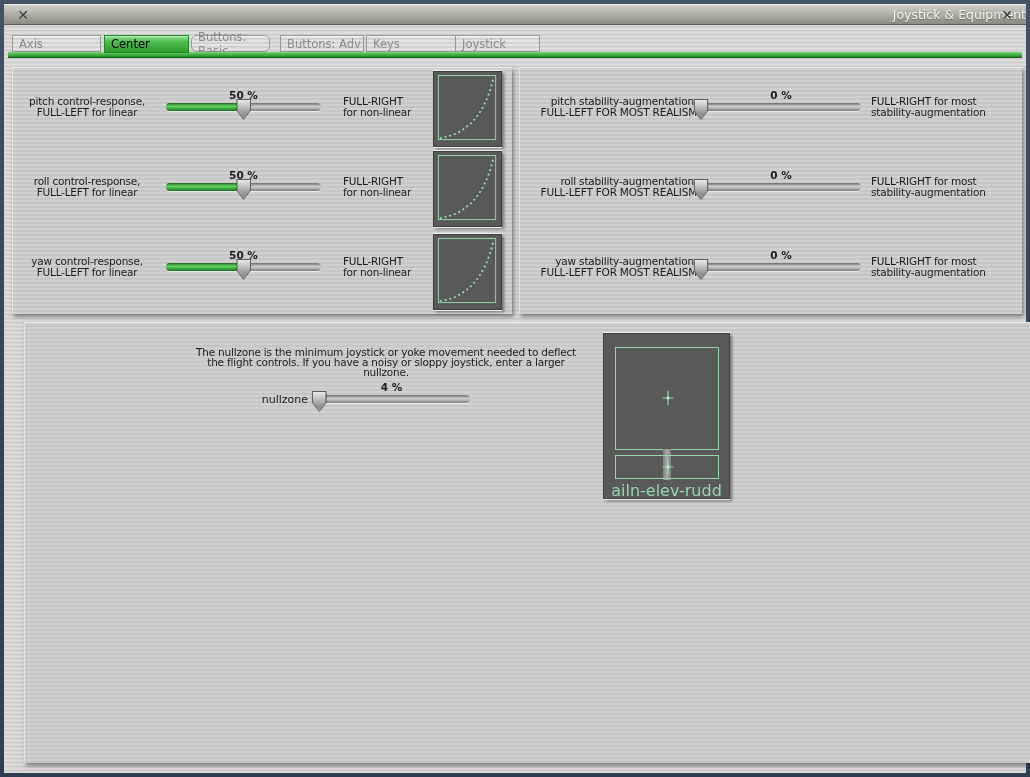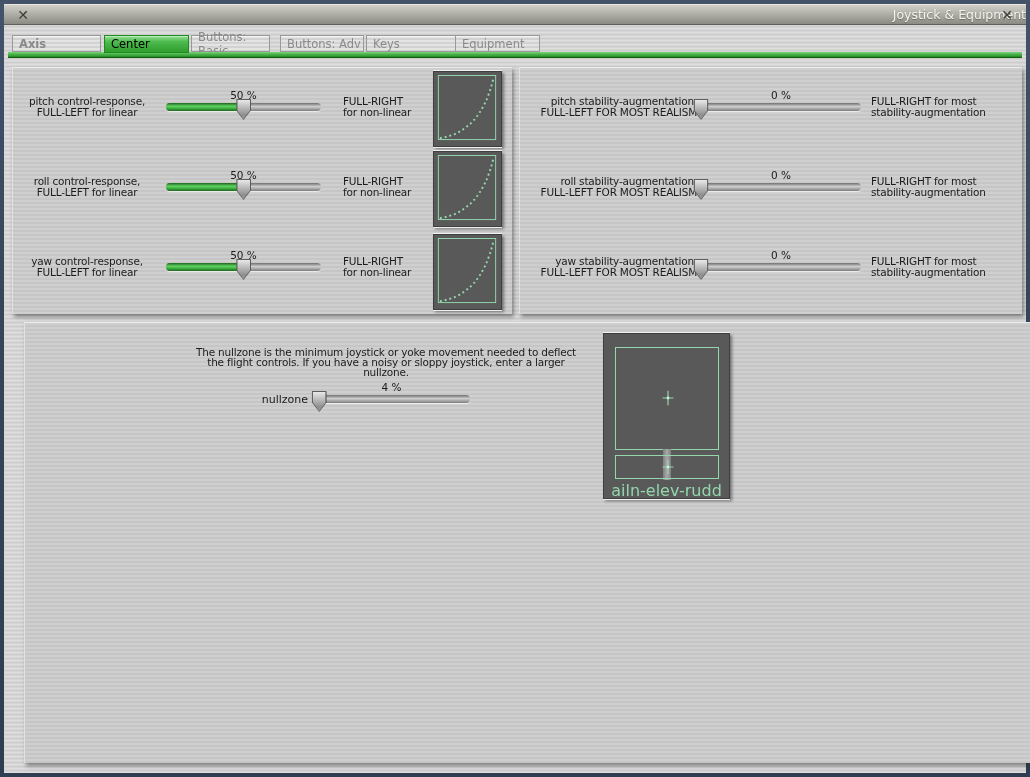--- a/index.html
+++ b/index.html
@@ -43,21 +43,21 @@
 
   
   .row { position:absolute; left:0; width:100%; height:48px; }
   .lbl { position:absolute; font-size:10.5px; letter-spacing:-0.2px; line-height:11px; color:#1c1c1c; white-space:nowrap; }
   .lbl-left-cr  { left:0; top:13px; width:148px; text-align:center; }
   .lbl-right-cr { left:330px; top:13px; text-align:left; }
   .lbl-left-st  { left:0; top:13px; width:177px; text-align:right; }
   .lbl-right-st { left:351px; top:13px; text-align:left; }
 
   .slider { position:absolute; top:0; height:48px; }
-  .slider .value { position:absolute; left:0; right:0; top:6px; text-align:center; font-size:10.5px; color:#1c1c1c; }
+  .slider .value { position:absolute; left:0; right:0; top:6px; text-align:center; font-size:10.5px; color:#1c1c1c;font-weight:bold; }
   .slider .track { position:absolute; left:0; right:0; top:20px; height:8px; border-radius:4px;
                    background:linear-gradient(180deg,#707070,#cfcfcf 45%,#b8b8b8 60%,#7d7d7d);
                    box-shadow:0 1px 1px rgba(255,255,255,.7); }
   .slider .fill { position:absolute; left:0; top:0; bottom:0; width:calc(var(--pct) * 1%); border-radius:4px 0 0 4px;
                   background:linear-gradient(180deg,#1d671d,#62d162 40%,#41b241 65%,#1d671d); }
   .slider .thumb { position:absolute; top:16px; left:calc(var(--pct) * 1%); transform:translateX(-50%);
                    width:15px; height:21px; background:#5d5d5d;
                    clip-path:polygon(0 0,100% 0,100% 54%,50% 100%,0 54%);
                    filter:drop-shadow(1px 1px 1px rgba(0,0,0,.4)); }
   .slider .thumb::after { content:''; position:absolute; left:1px; right:1px; top:1px; bottom:1px;
@@ -98,26 +98,26 @@
 
 <div class="frame">
   <div class="window">
 
     <div class="titlebar">
       <span class="close-btn left">✕</span>
       <span class="title-text">Joystick &amp; Equipment</span>
       <span class="close-btn right">✕</span>
     </div>
 
-    <div class="tab" style="left:8px;width:89px;font-weight:bold;">Axis</div>
+    <div class="tab" style="left:8px;width:89px;">Axis</div>
     <div class="tab active" style="left:100px;width:85px;">Center</div>
-    <div class="tab" style="left:187px;width:79px;">Buttons: Basic</div>
+    <div class="tab" style="left:187px;width:79px;border-radius:6px;">Buttons: Basic</div>
     <div class="tab" style="left:276px;width:84px;text-align:right;">Buttons: Adv</div>
     <div class="tab" style="left:362px;width:98px;">Keys</div>
-    <div class="tab" style="left:451px;width:85px;">Equipment</div>
+    <div class="tab" style="left:451px;width:85px;">Joystick</div>
     <div class="green-strip"></div>
 
     <div class="panel panel-left">
 
       <div class="row" style="top:15px;">
         <div class="lbl lbl-left-cr">
           <div>pitch control-response,</div>
           <div>FULL-LEFT for linear</div>
         </div>
         <div class="slider slider-cr" style="--pct: 50;">

